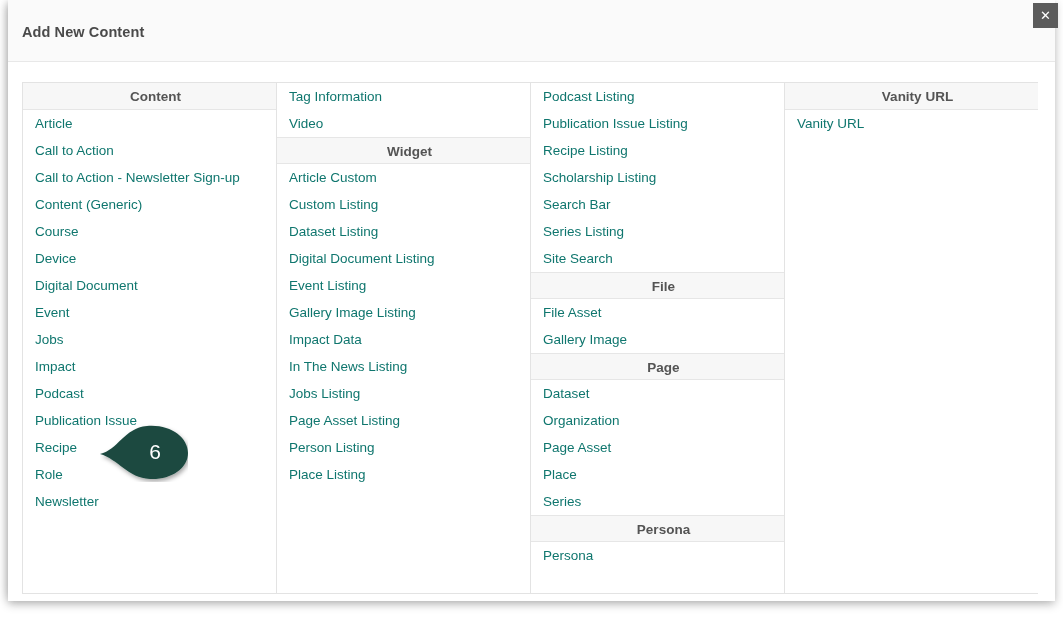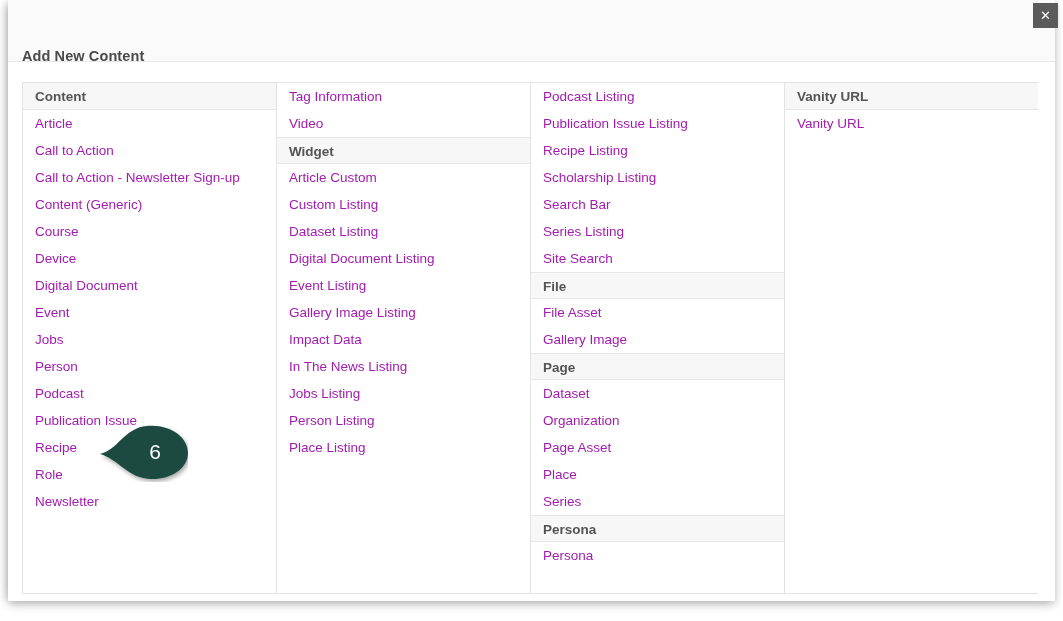--- a/index.html
+++ b/index.html
@@ -44,21 +44,20 @@
 
   #modal-title {
     position: absolute;
     left: 14px;
     top: 24px;
     font-size: 14.5px;
     font-weight: bold;
     color: #4a4a4a;
     letter-spacing: .1px;
     white-space: nowrap;
-    margin-top: 24px;
   }
 
   #close-button {
     position: absolute;
     left: 1025px;
     top: 3px;
     width: 25px;
     height: 25px;
     background: #5b5b5b;
     border: none;
@@ -100,38 +99,39 @@
     border-right: 1px solid #e3e3e3;
     box-sizing: border-box;
     overflow: hidden;
   }
 
   .row {
     height: 27px;
     line-height: 27px;
     padding: 0 0 0 12px;
     font-size: 13.5px;
-    color: #a21caf;
+    color: #0f766e;
     white-space: nowrap;
     overflow: hidden;
     box-sizing: border-box;
   }
 
   .row.item {
     background: #ffffff;
     cursor: pointer;
   }
 
   .row.group {
     background: #f7f7f7;
     font-weight: bold;
     color: #545454;
     border-top: 1px solid #e6e6e6;
     border-bottom: 1px solid #e6e6e6;
     cursor: default;
+    text-align: center;
   }
   .column .row.group:first-child {
     border-top: none;
   }
 
   
   #callout {
     position: absolute;
     left: 92px;
     top: 360px;
@@ -174,40 +174,41 @@
           <div class="row group">Content</div>
           <div class="row item">Article</div>
           <div class="row item">Call to Action</div>
           <div class="row item">Call to Action - Newsletter Sign-up</div>
           <div class="row item">Content (Generic)</div>
           <div class="row item">Course</div>
           <div class="row item">Device</div>
           <div class="row item">Digital Document</div>
           <div class="row item">Event</div>
           <div class="row item">Jobs</div>
-          <div class="row item">Person</div>
+          <div class="row item">Impact</div>
           <div class="row item">Podcast</div>
           <div class="row item">Publication Issue</div>
           <div class="row item">Recipe</div>
           <div class="row item">Role</div>
           <div class="row item">Newsletter</div>
         </div>
         <div class="column">
           <div class="row item">Tag Information</div>
           <div class="row item">Video</div>
           <div class="row group">Widget</div>
           <div class="row item">Article Custom</div>
           <div class="row item">Custom Listing</div>
           <div class="row item">Dataset Listing</div>
           <div class="row item">Digital Document Listing</div>
           <div class="row item">Event Listing</div>
           <div class="row item">Gallery Image Listing</div>
           <div class="row item">Impact Data</div>
           <div class="row item">In The News Listing</div>
           <div class="row item">Jobs Listing</div>
+          <div class="row item">Page Asset Listing</div>
           <div class="row item">Person Listing</div>
           <div class="row item">Place Listing</div>
         </div>
         <div class="column">
           <div class="row item">Podcast Listing</div>
           <div class="row item">Publication Issue Listing</div>
           <div class="row item">Recipe Listing</div>
           <div class="row item">Scholarship Listing</div>
           <div class="row item">Search Bar</div>
           <div class="row item">Series Listing</div>

